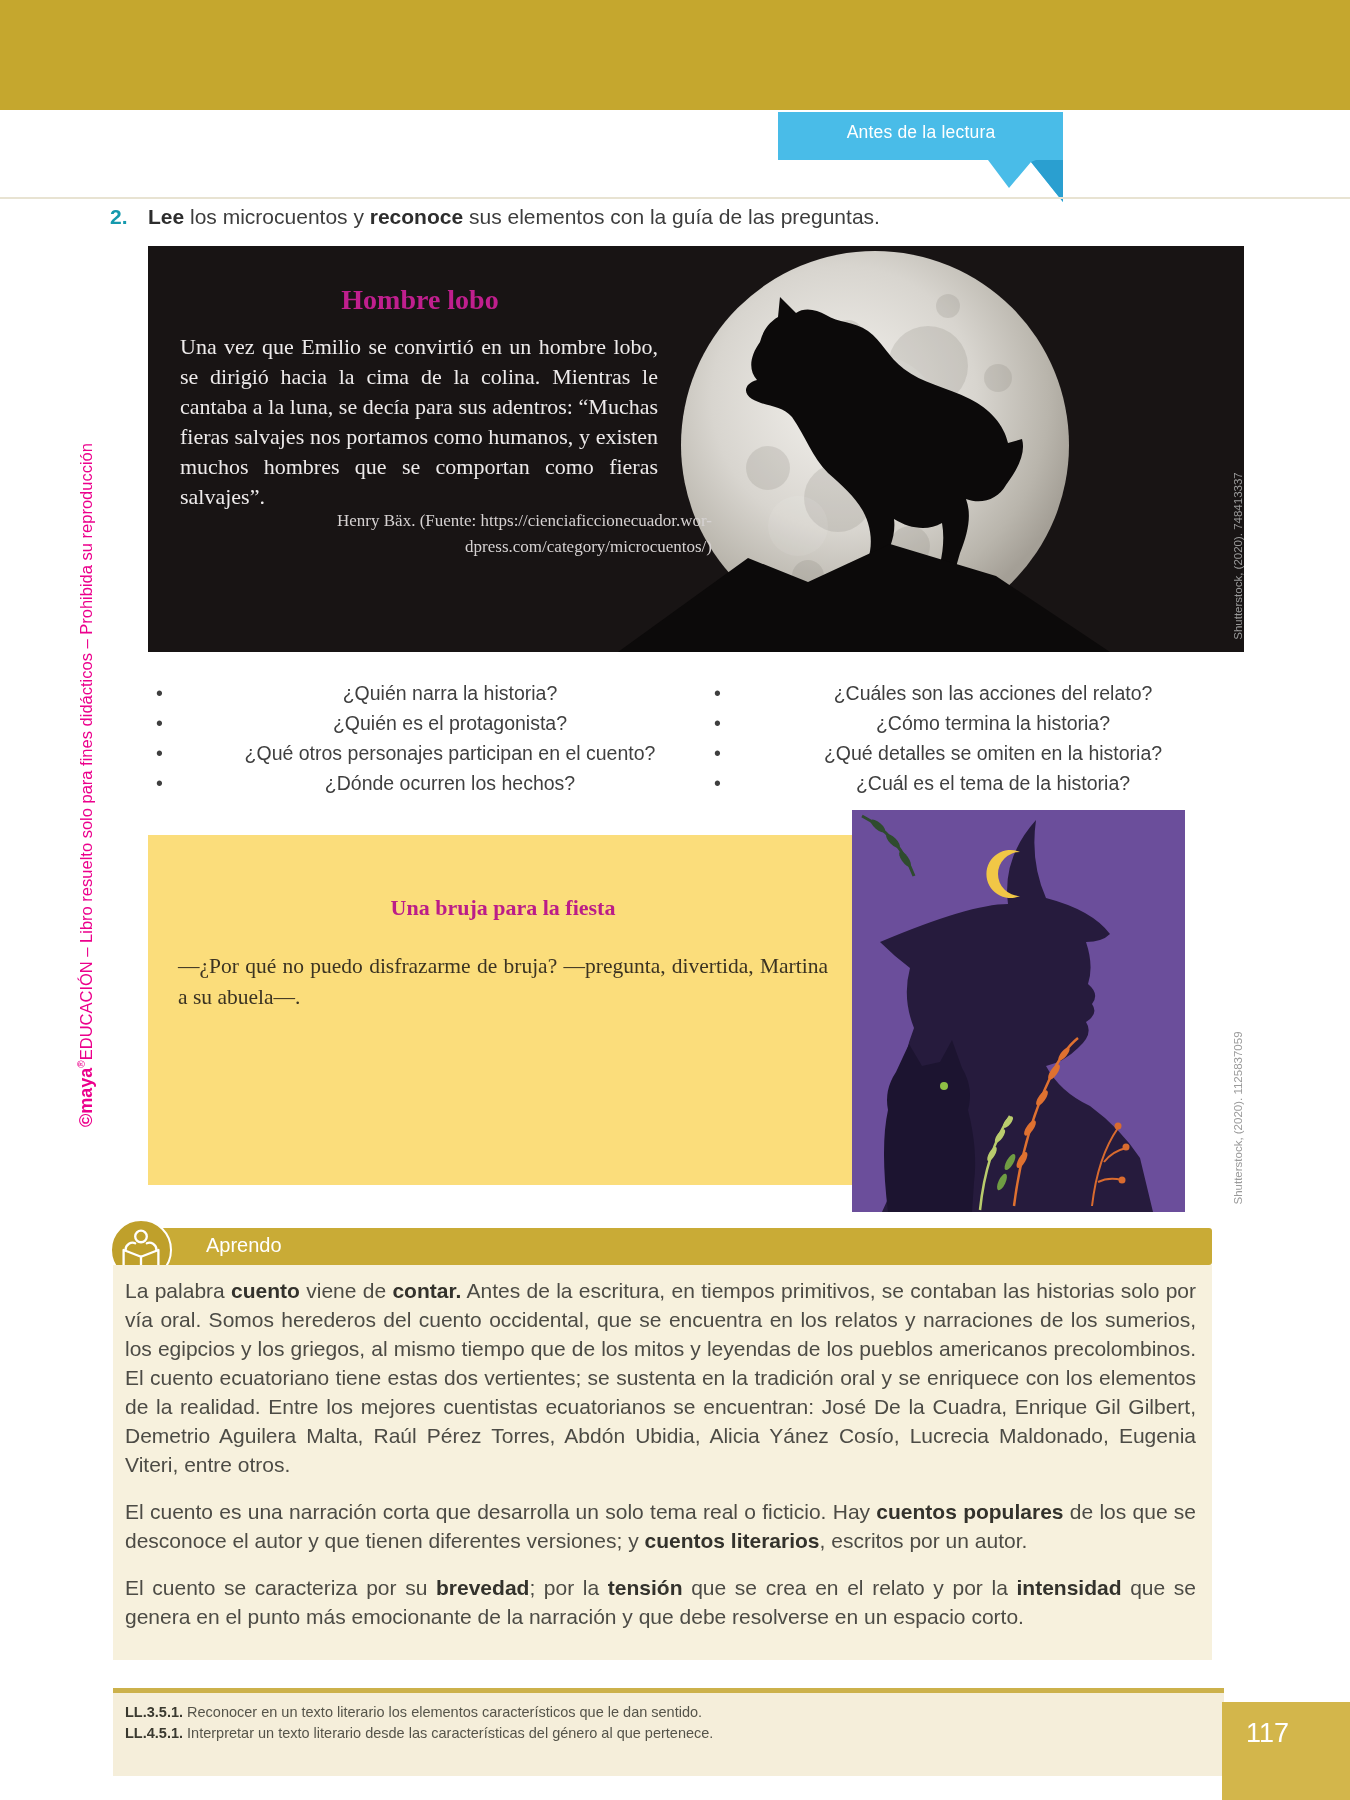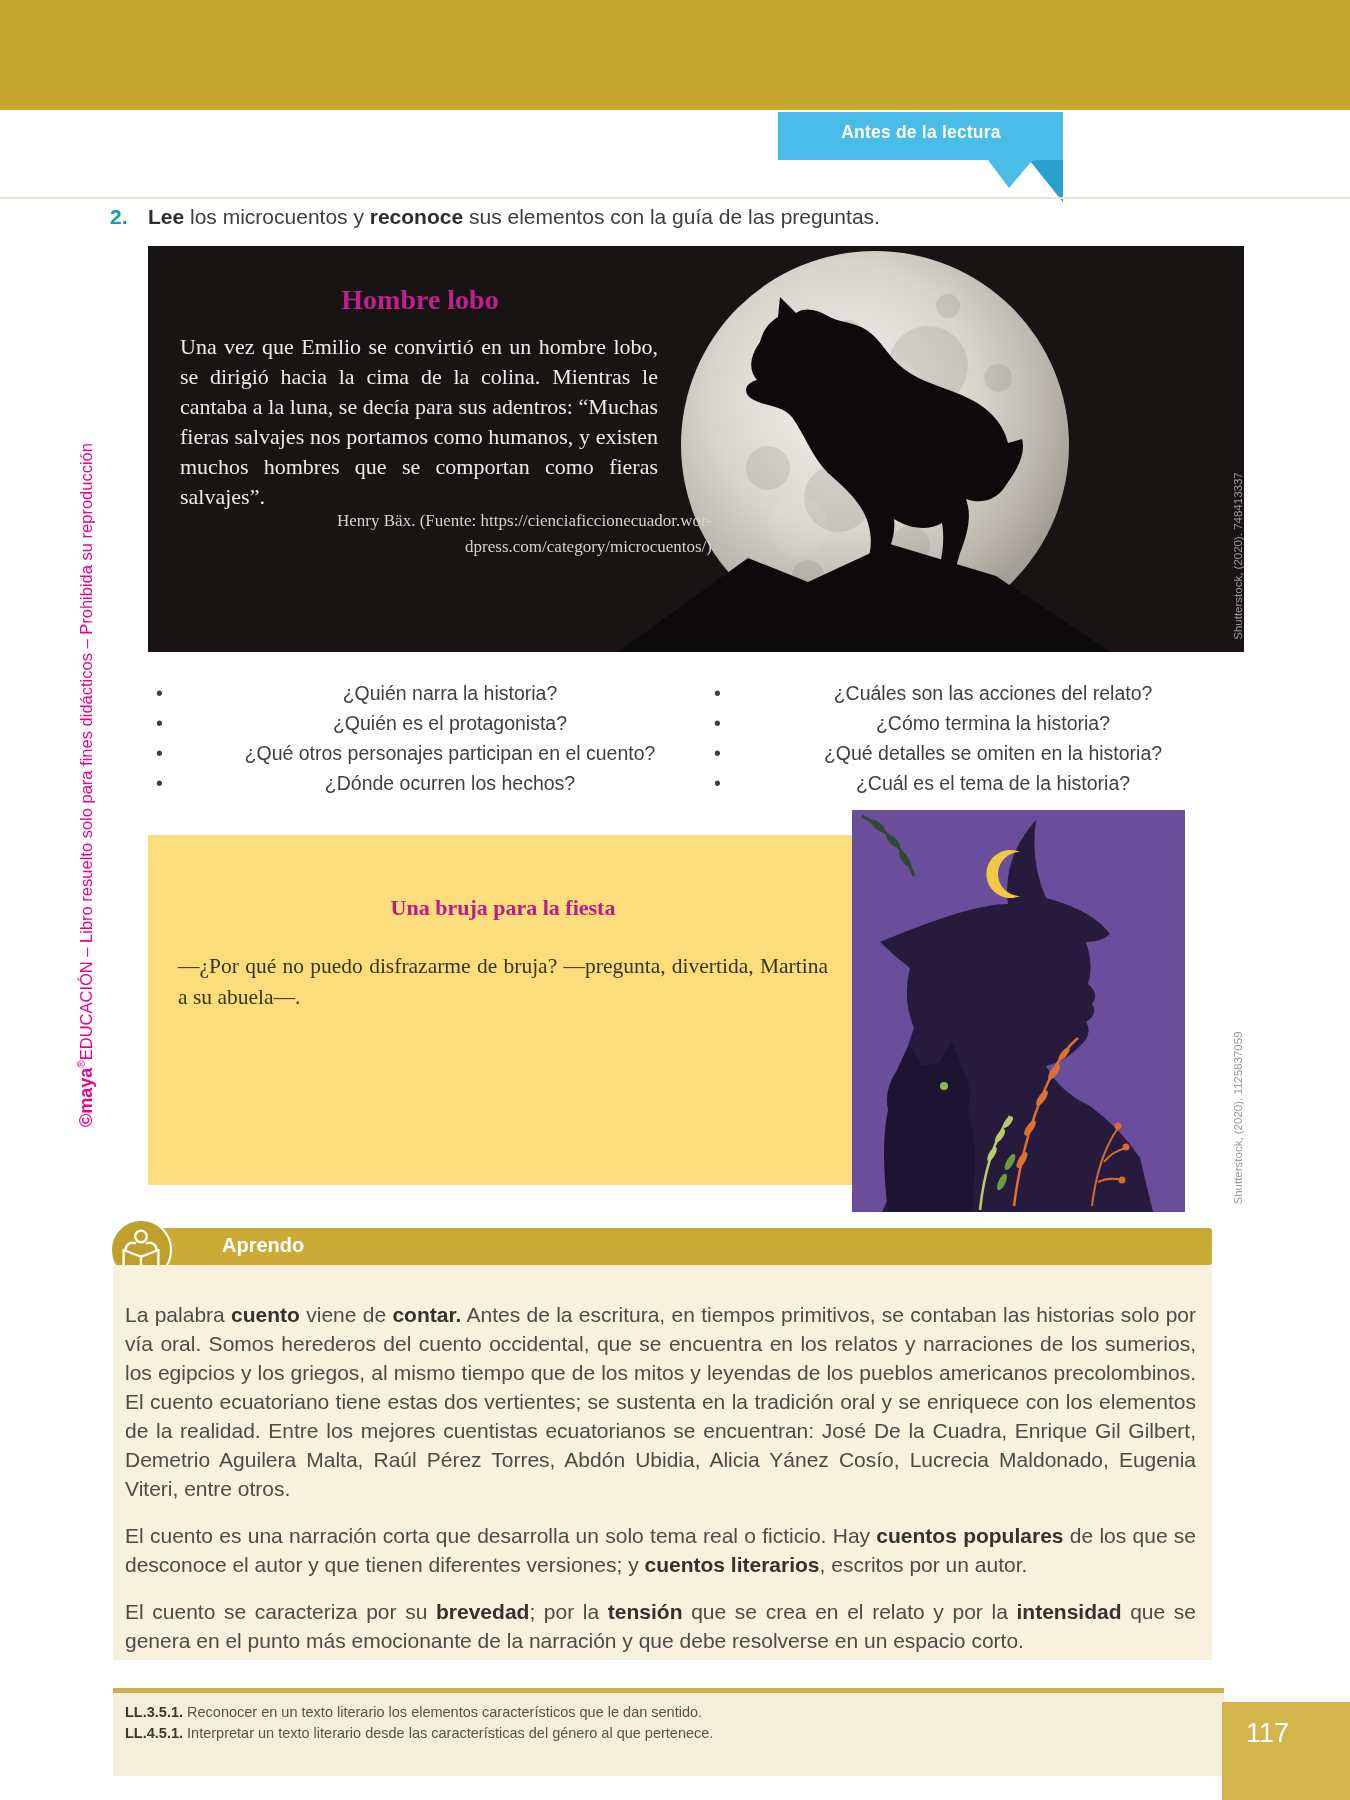--- a/index.html
+++ b/index.html
@@ -5,21 +5,21 @@
   html,body{margin:0;padding:0;background:#fff;}
   .page{position:relative;width:1350px;height:1800px;background:#ffffff;overflow:hidden;
         font-family:"Liberation Sans",sans-serif;}
 
   
   .top-band{position:absolute;left:0;top:0;width:1350px;height:110px;background:#c5a72e;}
 
   
   .badge-svg{position:absolute;left:778px;top:110px;width:292px;height:100px;}
   .badge-label{position:absolute;left:788px;top:122px;width:266px;text-align:center;
-    color:#fff;font-weight:bold;font-size:17.5px;letter-spacing:.2px;}
+    color:#fff;font-weight:normal;font-size:17.5px;letter-spacing:.2px;}
 
   .rule{position:absolute;left:0;top:197px;width:1350px;height:2px;background:#e8e3d2;}
 
   
   .instr-num{position:absolute;left:110px;top:205px;font-size:21px;font-weight:bold;color:#1599ad;}
   .instr-text{position:absolute;left:148px;top:205px;width:1000px;font-size:21px;color:#3d3d3d;}
   .instr-text b{color:#2d2d2d;}
 
   
   .story1{position:absolute;left:148px;top:246px;width:1064px;height:406px;background:#181414;padding-left:32px;}
@@ -55,26 +55,26 @@
   .story2 p{position:absolute;left:30px;width:650px;margin:0;font-family:"Liberation Serif",serif;
     font-size:21.5px;line-height:1.42;color:#3b3322;text-align:justify;}
   .story2 .p1{top:116px;}
   .story2 .p2{top:192px;}
 
   
   .witch{position:absolute;left:852px;top:810px;width:333px;height:402px;}
 
   
   .ap-band{position:absolute;left:158px;top:1228px;width:1054px;height:37px;background:#c9ab36;border-radius:3px;}
-  .ap-title{position:absolute;left:206px;top:1234px;color:#fff;font-weight:bold;font-size:20px;margin-left:16px;}
+  .ap-title{position:absolute;left:206px;top:1234px;color:#fff;font-weight:normal;font-size:20px;}
   .ap-icon{position:absolute;left:110px;top:1219px;width:62px;height:62px;border-radius:50%;
     background:#bfa02b;border:2px solid #fff;box-sizing:border-box;}
   .ap-panel{position:absolute;left:113px;top:1265px;width:1099px;height:395px;background:#f7f1dd;}
   .ap-panel p{margin:0;padding:0 16px 0 12px;font-size:21px;line-height:1.38;color:#4c4b45;text-align:justify;}
-  .ap-panel .p1{padding-top:36px;}
+  .ap-panel .p1{padding-top:12px;}
   .ap-panel .p2{padding-top:18px;}
   .ap-panel .p3{padding-top:18px;}
   .ap-panel b{color:#33322c;}
 
   
   .std{position:absolute;left:113px;top:1688px;width:1099px;height:64px;background:#f5eeda;
     border-top:5px solid #ccb14b;box-sizing:content-box;padding:9px 0 10px 12px;}
   .std-line{font-size:14.5px;line-height:21px;color:#55544a;}
   .std-line .code{font-weight:bold;color:#3a392f;}
 

